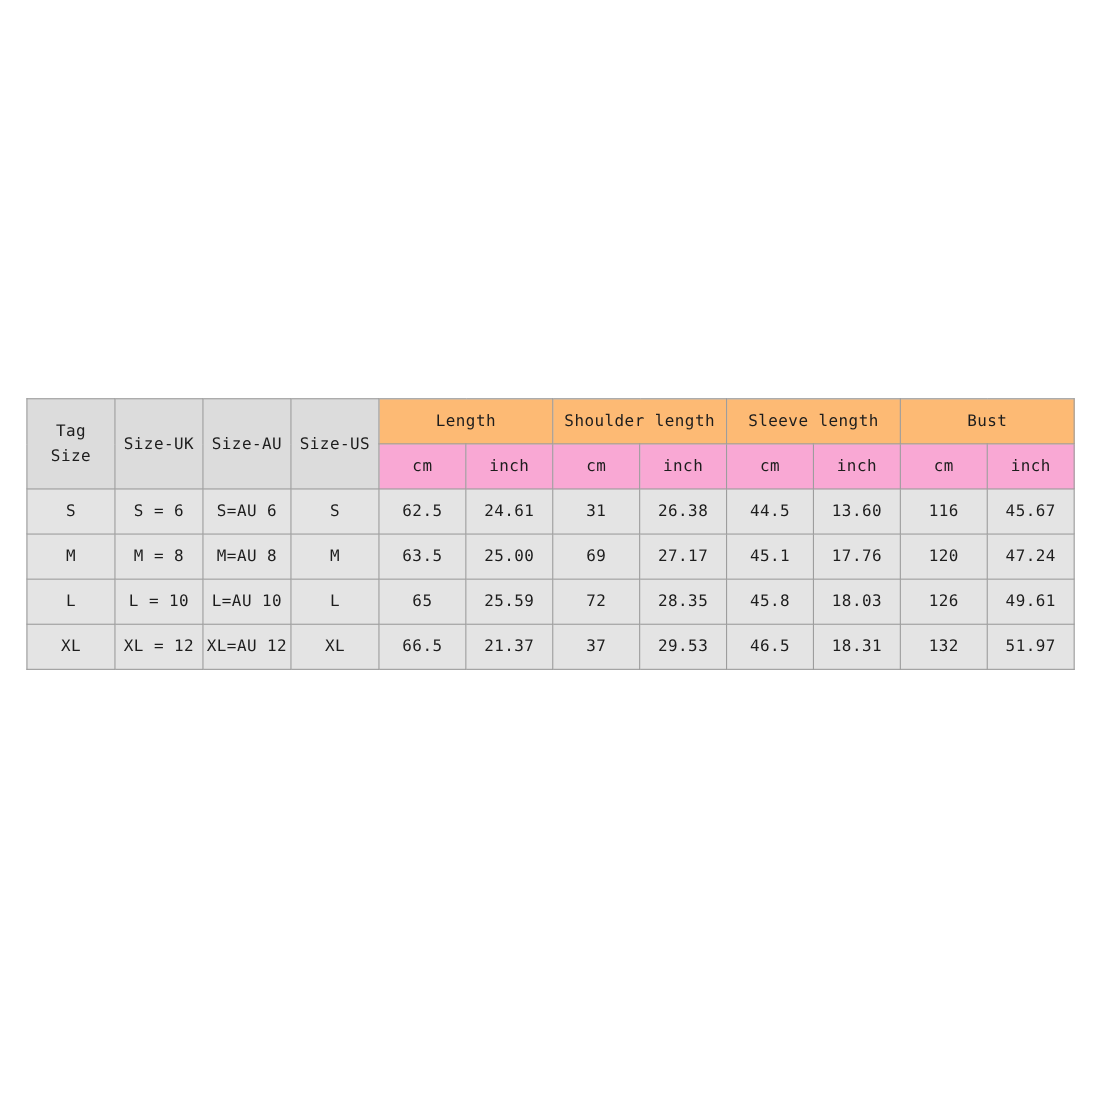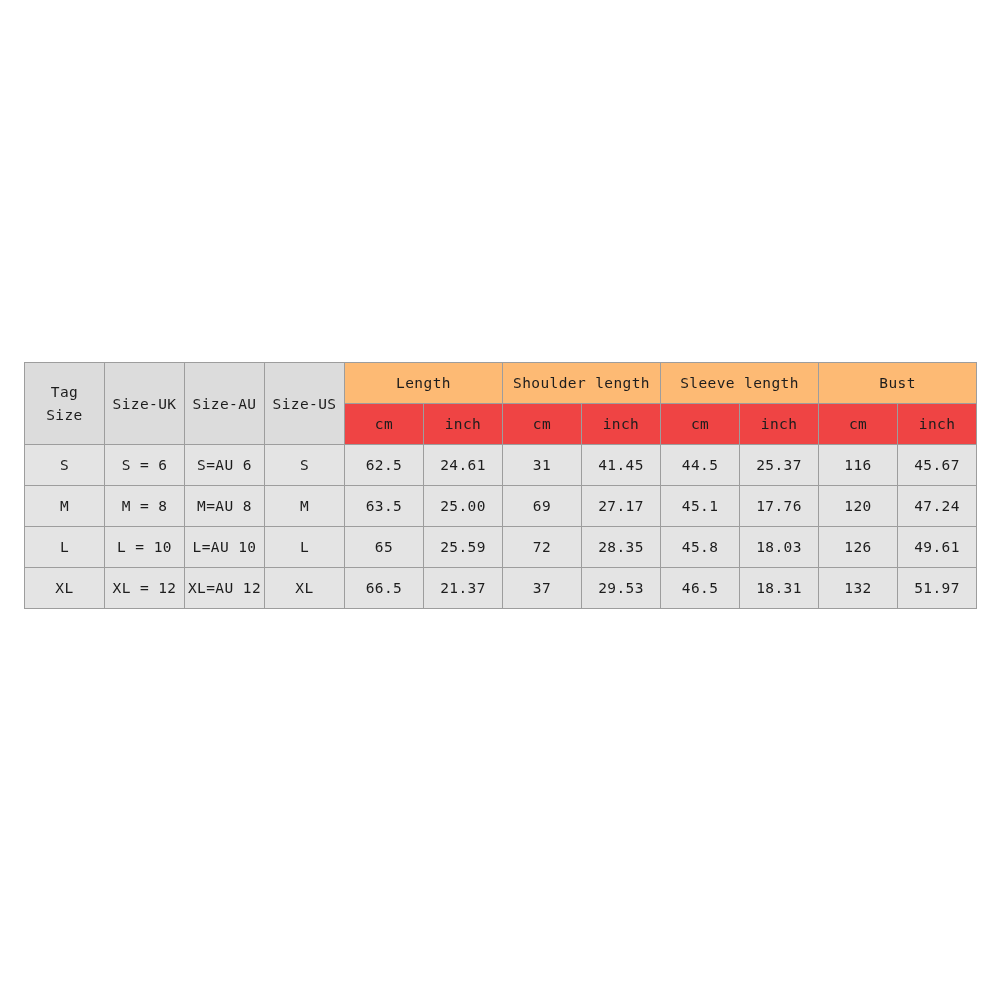--- a/index.html
+++ b/index.html
@@ -37,21 +37,21 @@
     padding: 0;
   }
   .hdr {
     background: #fdba74;
     height: 40px;
   }
   .hdr-tall {
     background: #dcdcdc;
   }
   .sub {
-    background: #ef4444;
+    background: #f9a8d4;
     height: 40px;
     font-size: 14px;
   }
   tr.data td {
     background: #e4e4e4;
     height: 40px;
     font-size: 14.5px;
   }
   .tag-cell {
     line-height: 1.55;
@@ -110,23 +110,23 @@
     </thead>
     <tbody>
       <tr class="data">
         <td>S</td>
         <td>S = 6</td>
         <td>S=AU 6</td>
         <td>S</td>
         <td>62.5</td>
         <td>24.61</td>
         <td>31</td>
-        <td>41.45</td>
+        <td>26.38</td>
         <td>44.5</td>
-        <td>25.37</td>
+        <td>13.60</td>
         <td>116</td>
         <td>45.67</td>
       </tr>
       <tr class="data">
         <td>M</td>
         <td>M = 8</td>
         <td>M=AU 8</td>
         <td>M</td>
         <td>63.5</td>
         <td>25.00</td>

